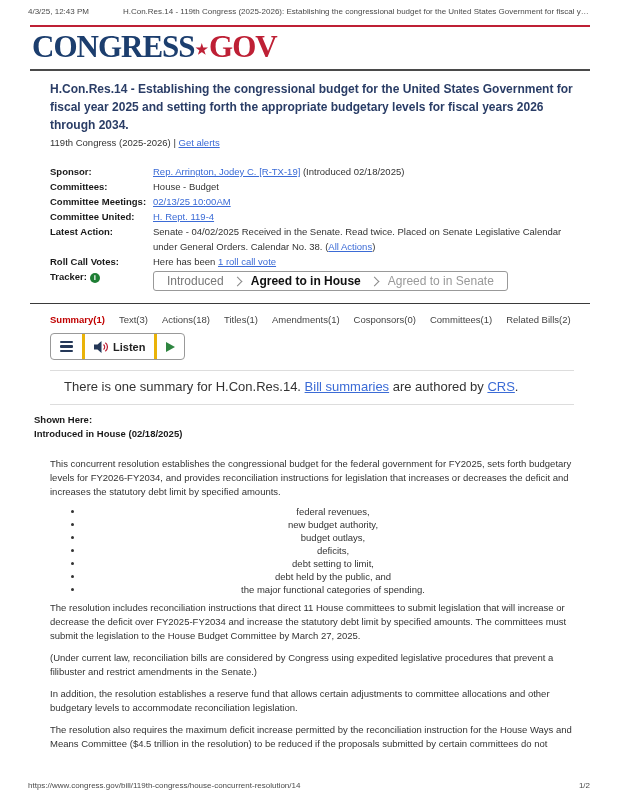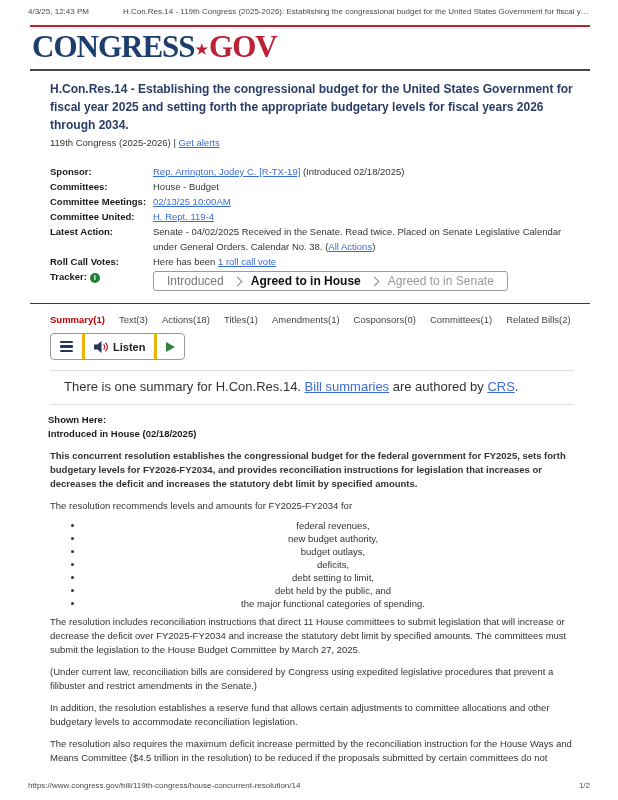--- a/index.html
+++ b/index.html
@@ -50,25 +50,25 @@
   .listen-bar { margin-left:22px; margin-top:8px; display:inline-flex; align-items:stretch; border:1px solid #999; border-radius:4px; }
   .lb-cell { display:flex; align-items:center; padding:0 9px; height:25px; cursor:pointer; }
   .lb-cell + .lb-cell { border-left:3px solid #eab308; }
   .hamburger { display:flex; flex-direction:column; gap:2px; }
   .hamburger i { display:block; width:13px; height:2.5px; background:#253858; border-radius:1px; }
   .listen-label { font-size:11px; font-weight:bold; color:#222; margin-left:5px; }
   .speaker { flex:none; }
   .play-triangle { width:0; height:0; border-left:9px solid #2E8540; border-top:5.5px solid transparent; border-bottom:5.5px solid transparent; }
 
   .summary-sentence { margin-left:36px; margin-top:9px; font-size:13px; line-height:14px; }
-  .shown-block { margin-left:20px; margin-top:8px; font-size:9.5px; font-weight:bold; line-height:14px; color:#1a1a1a; }
+  .shown-block { margin-left:6px; margin-top:8px; font-size:9.5px; font-weight:bold; line-height:14px; color:#1a1a1a; }
 
   .body-text { margin-left:22px; margin-right:8px; font-size:9.5px; color:#333; }
   .para { margin-top:8px; line-height:14px; }
-  .para.first { margin-top:8px;font-weight:bold; }
+  .para.first { margin-top:16px; }
   .bullets { margin:6px 0 0 0; padding-left:34px; }
   .bullets li { line-height:13px;text-align:center; }
   .clip2 { max-height:28px; overflow:hidden; }
 </style>
 </head>
 <body>
 
 <div class="print-header">
   <span class="ph-date">4/3/25, 12:43 PM</span>
   <span class="ph-title">H.Con.Res.14 - 119th Congress (2025-2026): Establishing the congressional budget for the United States Government for fiscal ye...</span>
@@ -163,21 +163,20 @@
 
   <div class="light-divider"></div>
 
   <div class="shown-block">
     <div>Shown Here:</div>
     <div>Introduced in House (02/18/2025)</div>
   </div>
 
   <div class="body-text">
     <p class="para first">This concurrent resolution establishes the congressional budget for the federal government for FY2025, sets forth budgetary levels for FY2026-FY2034, and provides reconciliation instructions for legislation that increases or decreases the deficit and increases the statutory debt limit by specified amounts.</p>
-    <p class="para">The resolution recommends levels and amounts for FY2025-FY2034 for</p>
     <ul class="bullets">
       <li>federal revenues,</li>
       <li>new budget authority,</li>
       <li>budget outlays,</li>
       <li>deficits,</li>
       <li>debt setting to limit,</li>
       <li>debt held by the public, and</li>
       <li>the major functional categories of spending.</li>
     </ul>
     <p class="para" style="margin-top:5px">The resolution includes reconciliation instructions that direct 11 House committees to submit legislation that will increase or decrease the deficit over FY2025-FY2034 and increase the statutory debt limit by specified amounts. The committees must submit the legislation to the House Budget Committee by March 27, 2025.</p>

